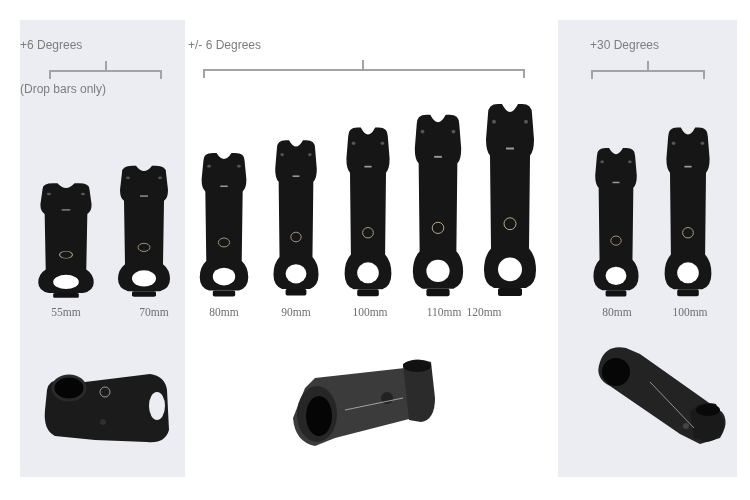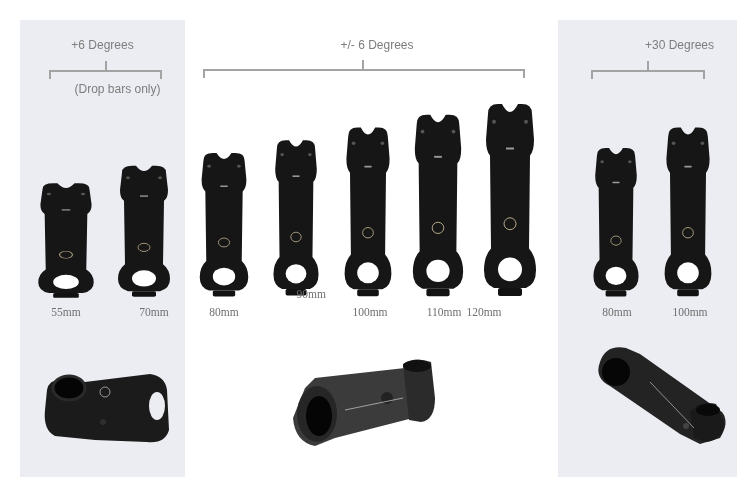--- a/index.html
+++ b/index.html
@@ -1,34 +1,34 @@
 <!DOCTYPE html>
 <html><head>
 <meta charset="utf-8">
 <style>
   html,body{margin:0;padding:0;}
   body{width:750px;height:500px;position:relative;background:#ffffff;overflow:hidden;
        font-family:"Liberation Sans","DejaVu Sans",sans-serif;}
   .panel{position:absolute;background:#ebedf2;}
-  .lbl{position:absolute;color:#7d7d7d;font-size:12px;text-align:center;white-space:nowrap;}
+  .lbl{position:absolute;color:#7d7d7d;font-size:12px;text-align:left;white-space:nowrap;}
   .brk{position:absolute;border:2px solid #a3a3a3;border-bottom:none;height:9px;box-sizing:border-box;}
   .brk-stem{position:absolute;width:2px;background:#a3a3a3;height:9px;}
   .stem{position:absolute;}
   .size{position:absolute;color:#6f6f6f;font-size:11.5px;text-align:center;width:60px;font-family:Liberation Serif, serif;}
   .photo{position:absolute;}
 </style>
 </head>
 <body>
 
 <div class="panel" style="left:20px;top:20px;width:165px;height:457px;"></div>
 <div class="panel" style="left:558px;top:20px;width:179px;height:457px;"></div>
 
 <div class="lbl" style="left:20px;width:165px;top:38px;">+6 Degrees</div>
 <div class="lbl" style="left:20px;width:195px;top:82px;">(Drop bars only)</div>
-<div class="lbl" style="left:212px;width:330px;top:38px;">+/- 6 Degrees</div>
+<div class="lbl" style="left:188px;width:330px;top:38px;">+/- 6 Degrees</div>
 <div class="lbl" style="left:558px;width:179px;top:38px;margin-left:32px;">+30 Degrees</div>
 
 <div class="brk-stem" style="left:105px;top:61px;"></div>
 <div class="brk" style="left:49px;top:70px;width:113px;"></div>
 <div class="brk-stem" style="left:362px;top:60px;"></div>
 <div class="brk" style="left:203px;top:69px;width:322px;"></div>
 <div class="brk-stem" style="left:647px;top:61px;"></div>
 <div class="brk" style="left:591px;top:70px;width:114px;"></div>
 
 <svg width="0" height="0" style="position:absolute">
@@ -71,21 +71,21 @@
 <svg class="stem" style="left:590px;top:145px;" width="52" height="153">
     <use href="#stemv" width="52" height="153"></use>
   </svg>
 <svg class="stem" style="left:661px;top:124px;" width="54" height="174">
     <use href="#stemv" width="54" height="174"></use>
   </svg>
 
 <div class="size" style="left:36px;top:306px;">55mm</div>
 <div class="size" style="left:124px;top:306px;">70mm</div>
 <div class="size" style="left:194px;top:306px;">80mm</div>
-<div class="size" style="left:266px;top:288px;text-align:right;">90mm</div>
+<div class="size" style="left:266px;top:306px;">90mm</div>
 <div class="size" style="left:340px;top:306px;">100mm</div>
 <div class="size" style="left:414px;top:306px;">110mm</div>
 <div class="size" style="left:454px;top:306px;">120mm</div>
 <div class="size" style="left:587px;top:306px;">80mm</div>
 <div class="size" style="left:660px;top:306px;">100mm</div>
 
 <svg class="photo" style="left:35px;top:370px;" width="140" height="80" viewBox="0 0 140 80">
   <path d="M12 20 Q14 8 30 10 L50 12 L115 4 Q130 6 132 20 L134 60 Q130 74 112 72 L60 70 L20 66 Q8 60 10 40 Z" fill="#1b1b1b"></path>
   <ellipse cx="34" cy="18" rx="16" ry="12" fill="#050505" stroke="#2a2a2a" stroke-width="3"></ellipse>
   <ellipse cx="122" cy="36" rx="8" ry="14" fill="#ebedf2"></ellipse>

